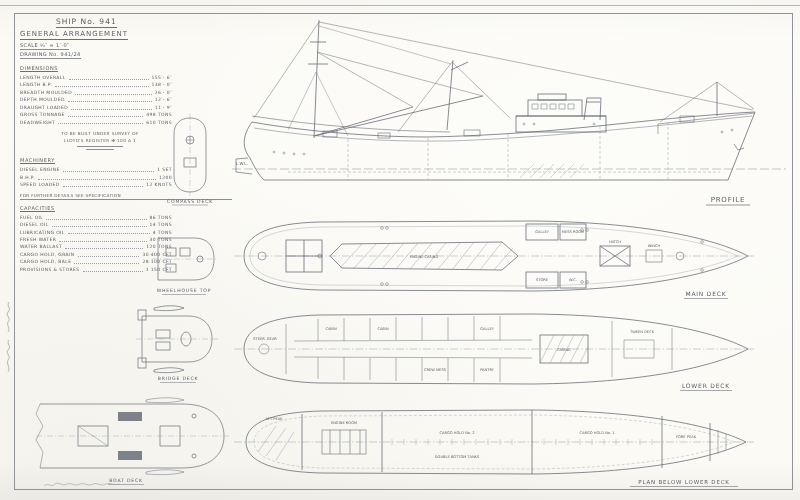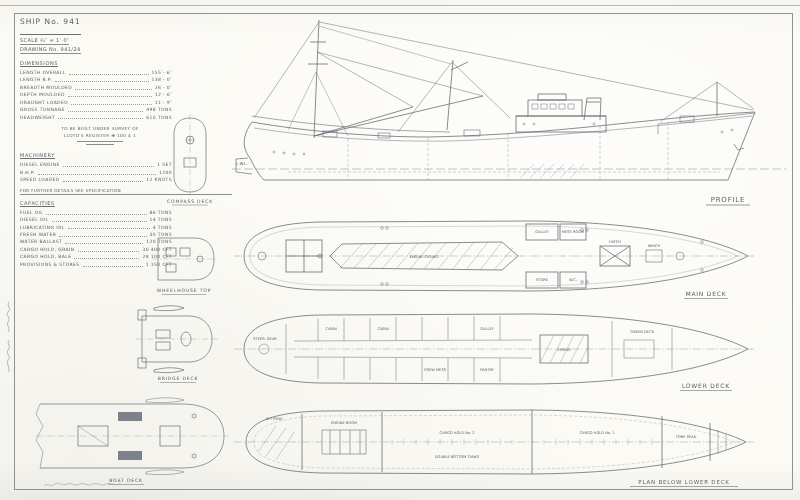--- a/index.html
+++ b/index.html
@@ -14,21 +14,21 @@
     background-image:
       radial-gradient(ellipse at 70% 30%, rgba(255,255,255,.5), rgba(0,0,0,0) 60%),
       radial-gradient(ellipse at 10% 90%, rgba(120,120,110,.06), rgba(0,0,0,0) 50%),
       linear-gradient(180deg, rgba(140,140,130,.05), rgba(0,0,0,0) 8%, rgba(0,0,0,0) 92%, rgba(120,120,110,.08));
     color:#5c6066;
   }
   .top-edge{position:absolute;left:0;top:5px;width:800px;height:0;border-top:1px solid #b9b7b0;}
   .frame{position:absolute;left:14px;top:13px;right:7px;bottom:10px;border:1px solid #8f9296;}
   
   .tb{position:absolute;left:20px;top:17px;width:215px;font-size:4.5px;letter-spacing:.4px;color:#5c6066;}
-  .tb .t1{font-size:7.5px;letter-spacing:1px;border-bottom:1px solid #6b6f75;display:inline-block;padding-bottom:8px;margin-bottom:2px;}
+  .tb .t1{font-size:7.5px;letter-spacing:1px;border-bottom:1px solid #6b6f75;display:inline-block;padding-bottom:1px;margin-bottom:2px;margin-left:36px;}
   .tb .t2{font-size:7px;letter-spacing:1px;border-bottom:1px solid #6b6f75;display:inline-block;padding-bottom:1px;margin-bottom:2px;}
   .tb .t3,.tb .t4{font-size:5px;border-bottom:1px solid #8a8e93;display:inline-block;padding-bottom:1px;margin-bottom:1px;}
   .tb .h{font-size:5px;letter-spacing:.6px;border-bottom:1px solid #6b6f75;display:inline-block;margin:5px 0 2px 0;}
   .rows{width:152px;}
   .row{display:flex;align-items:flex-end;line-height:1.65;}
   .row .lb{white-space:nowrap;}
   .row .dots{flex:1;border-bottom:1px dotted #9aa0a6;margin:0 3px 1.5px 3px;min-width:6px;}
   .row .vl{white-space:nowrap;}
   .cnote{width:160px;text-align:center;font-size:4.2px;line-height:1.6;margin-top:5px;}
   .cnote .rule{width:46px;border-top:1px solid #8a8e93;margin:2px auto;}
@@ -42,20 +42,21 @@
 </style>
 </head>
 <body>
 
 <div class="sheet">
   <div class="top-edge"></div>
   <div class="frame"></div>
 
   <div class="tb">
     <div><span class="t1">SHIP No. 941</span></div>
+    <div><span class="t2">GENERAL ARRANGEMENT</span></div>
     <div><span class="t3">SCALE ¼″ = 1′-0″</span></div>
     <div><span class="t4">DRAWING No. 941/24</span></div>
 
     <div><span class="h">DIMENSIONS</span></div>
     <div class="rows">
       <div class="row">
           <span class="lb">LENGTH OVERALL</span>
           <span class="dots"></span>
           <span class="vl">155′- 6″</span>
         </div>

